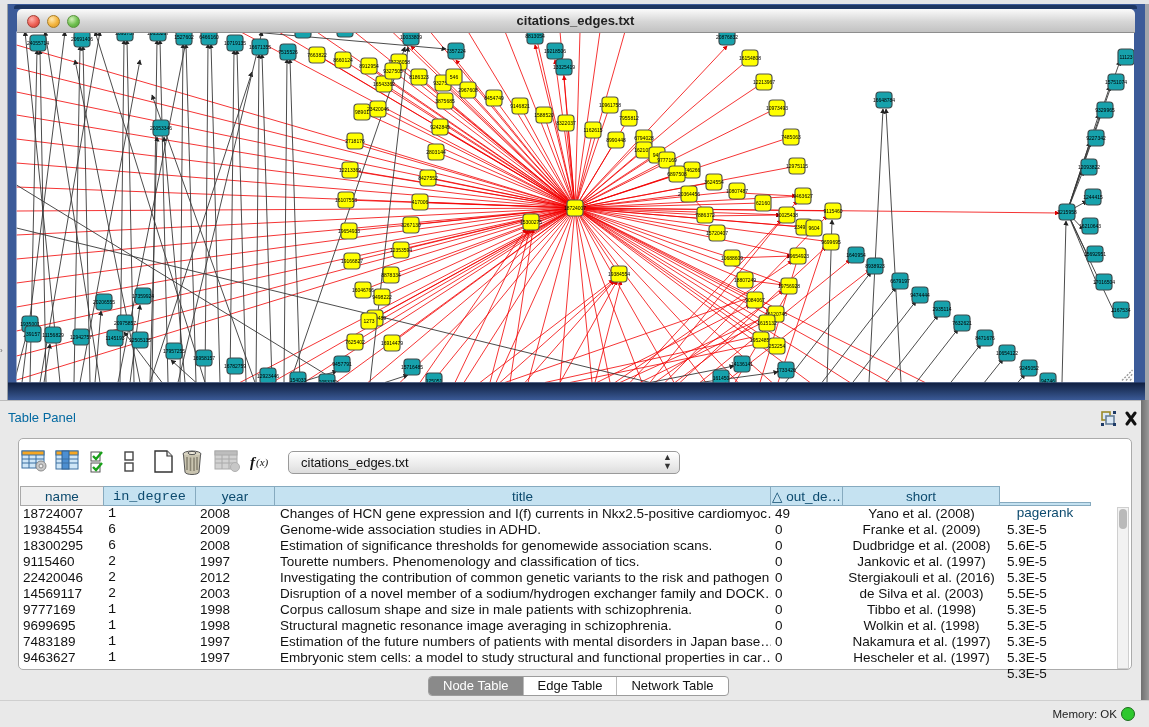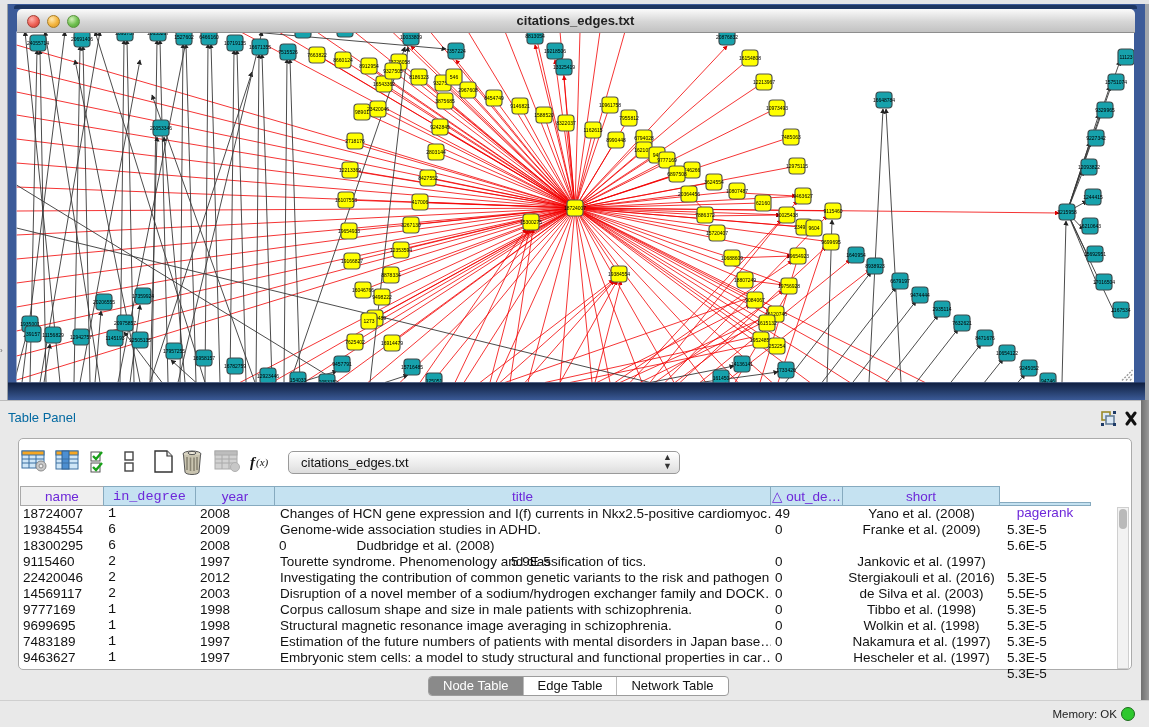--- a/index.html
+++ b/index.html
@@ -20,21 +20,21 @@
 #panel .hdr{left:0;top:0;width:1149px;height:33px;background:#e9e9e9;border-top:1px solid #bcbcbc;}
 #panel .hdr .txt{left:8px;top:9px;font-size:13px;color:#0369a1;}
 #panel .rightedge{left:1141px;top:0px;width:8px;height:327px;background:linear-gradient(90deg,#6f6f6f,#9b9b9b);}
 #gbox{left:18px;top:38px;width:1112px;height:230px;background:#fff;border:1px solid #ababab;border-radius:5px;}
 #combo{left:288px;top:451px;width:390px;height:21px;border:1px solid #9a9a9a;border-radius:5px;
 background:linear-gradient(#ffffff,#e8e8e8 70%,#dcdcdc);font-size:13px;color:#111;}
 #combo .lbl{left:12px;top:2.5px;}
 #combo .arr{right:7px;top:1px;font-size:9px;color:#333;line-height:9px;}
 
 #tbl{left:20px;top:486px;width:1097px;}
-.th{display:flex;height:20px;line-height:20px;font-size:13.5px;color:#6d28d9;text-align:center;}
+.th{display:flex;height:20px;line-height:20px;font-size:13.5px;color:#0c4a6e;text-align:center;}
 .th>div{background:#c5e2f1;border-top:1px solid #86aabf;border-bottom:1px solid #86aabf;border-right:1px solid #86aabf;box-sizing:border-box;}
 .th .c0{background:#efefef;border-left:1px solid #a9a9a9;border-top:1px solid #a9a9a9;border-bottom:1px solid #a9a9a9;}
 .tr{display:flex;height:16px;line-height:16.5px;font-size:13.5px;color:#111;white-space:nowrap;}
 .c0{width:84px;} .c1{width:92px;font-family:Liberation Mono, monospace;} .c2{width:79px;} .c3{width:496px;} .c4{width:72px;} .c5{width:157px;} .c6{width:91px;margin-top:16px;}
 .tr .c0{padding-left:3px;box-sizing:border-box;width:84px;}
 .tr .c1{padding-left:4px;box-sizing:border-box;}
 .tr .c2{padding-left:4px;box-sizing:border-box;}
 .tr .c3{padding-left:5px;box-sizing:border-box;overflow:hidden;}
 .tr .c4{padding-left:4px;box-sizing:border-box;}
 .tr .c5{text-align:center;}
@@ -695,29 +695,30 @@
         <div class="c2">2009</div>
         <div class="c3">Genome-wide association studies in ADHD.</div>
         <div class="c4">0</div>
         <div class="c5">Franke et al. (2009)</div>
         <div class="c6">5.6E-5</div>
       </div>
 <div class="tr">
         <div class="c0">18300295</div>
         <div class="c1">6</div>
         <div class="c2">2008</div>
+        <div class="c3">Estimation of significance thresholds for genomewide association scans.</div>
         <div class="c4">0</div>
         <div class="c5">Dudbridge et al. (2008)</div>
         <div class="c6">5.9E-5</div>
       </div>
 <div class="tr">
         <div class="c0">9115460</div>
         <div class="c1">2</div>
         <div class="c2">1997</div>
-        <div class="c3">Tourette syndrome. Phenomenology and classification of tics.</div>
+        <div class="c3">Tourette numbers. Phenomenology and classification of tics.</div>
         <div class="c4">0</div>
         <div class="c5">Jankovic et al. (1997)</div>
         <div class="c6">5.3E-5</div>
       </div>
 <div class="tr">
         <div class="c0">22420046</div>
         <div class="c1">2</div>
         <div class="c2">2012</div>
         <div class="c3">Investigating the contribution of common genetic variants to the risk and pathogen…</div>
         <div class="c4">0</div>

